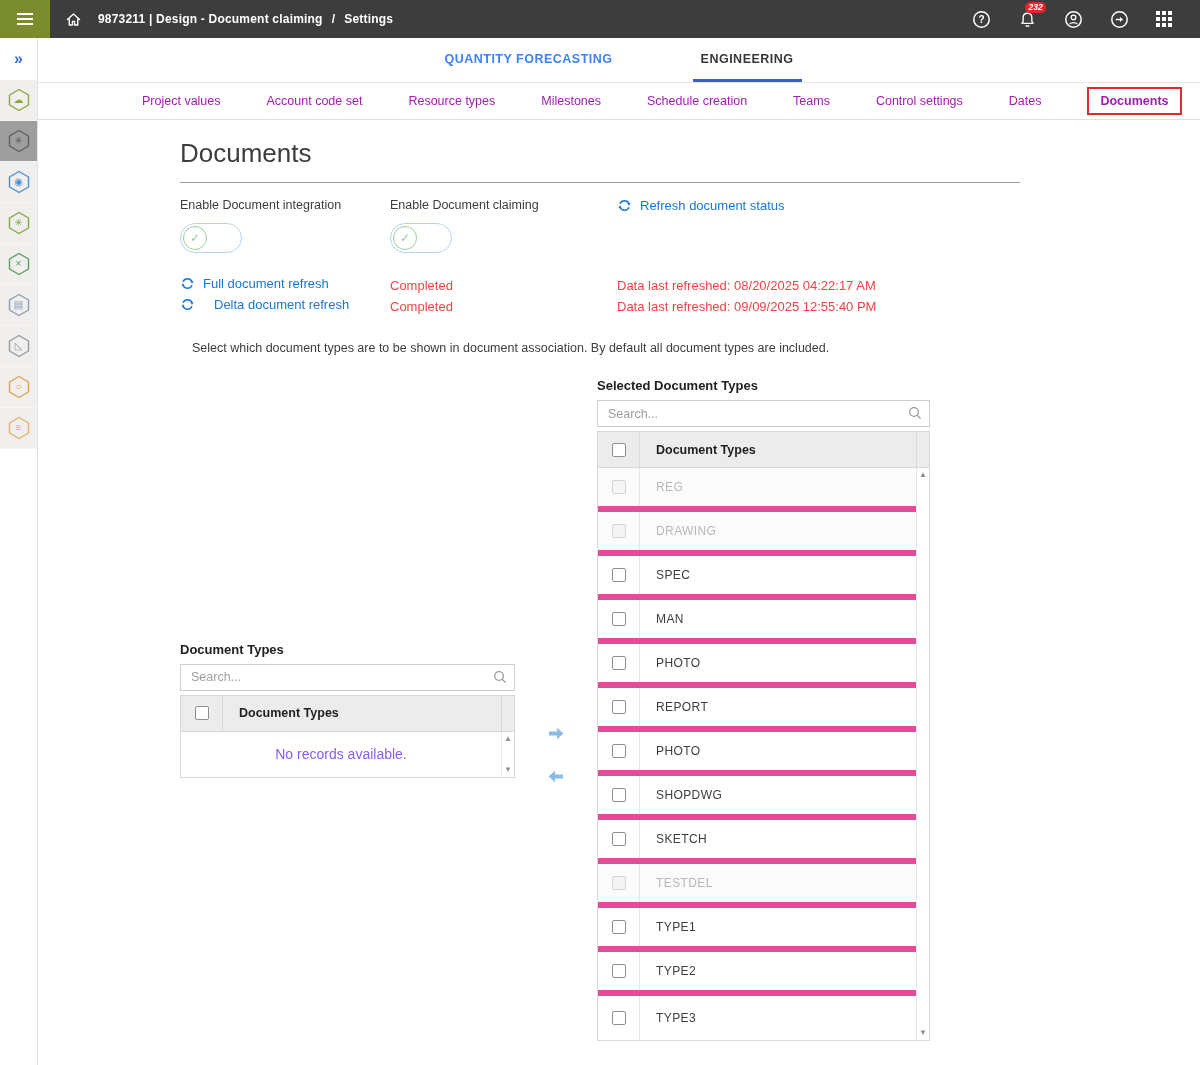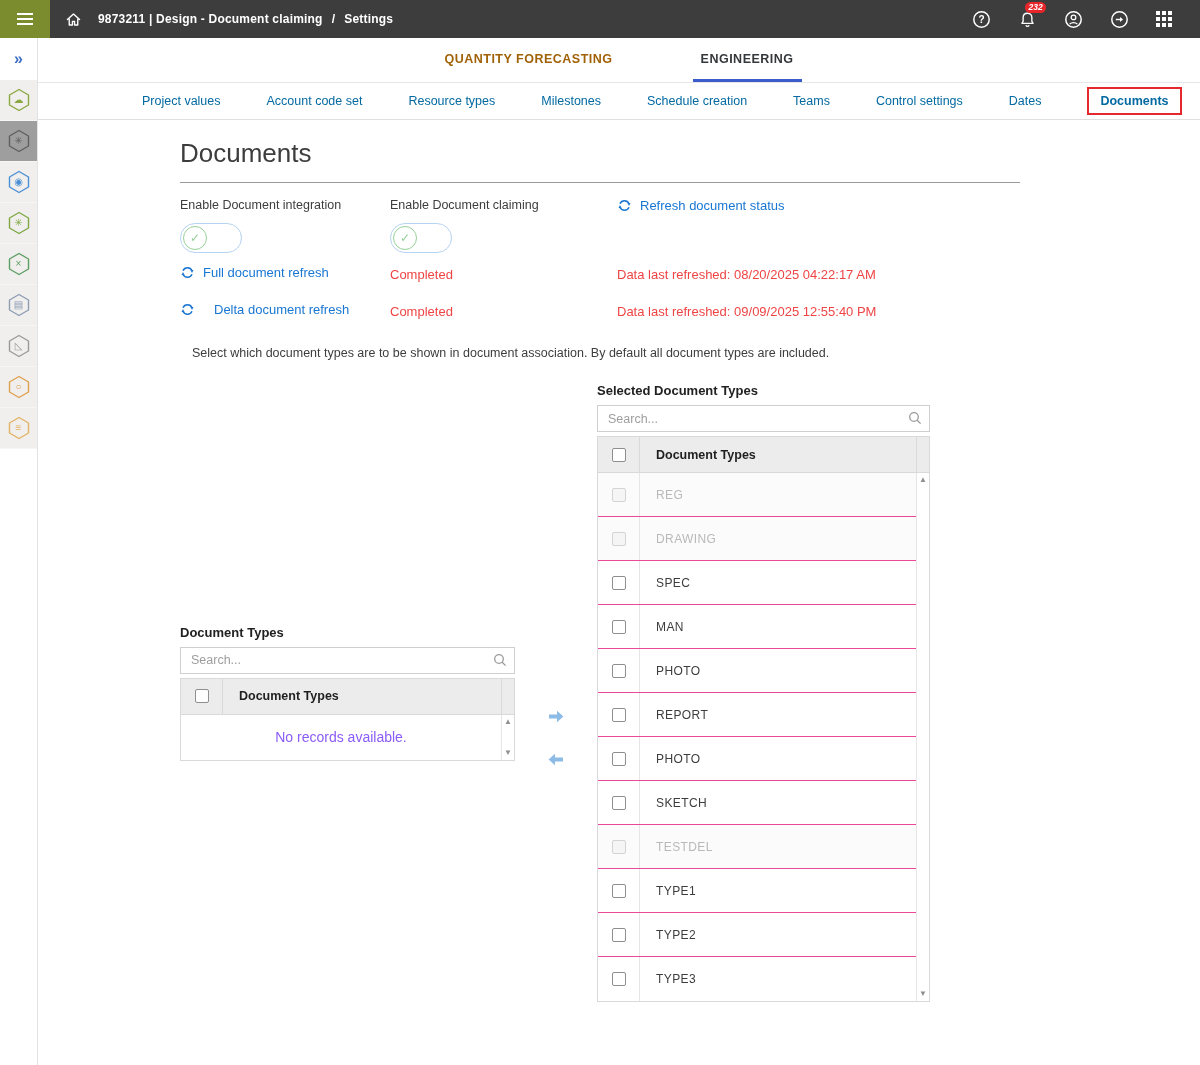--- a/index.html
+++ b/index.html
@@ -23,39 +23,39 @@
   .expand-btn { height:42px; display:flex; align-items:center; justify-content:center; color:#3d6fc7; font-size:16px; font-weight:bold; cursor:pointer; }
   .side-tiles { background:#f7f6f5; }
   .tile { height:40px; margin-bottom:1px; background:#f0efee; display:flex; align-items:center; justify-content:center; cursor:pointer; }
   .tile.selected { background:#9e9e9e; }
   .hex-wrap { position:relative; width:26px; height:26px; }
   .hex-wrap .glyph { position:absolute; left:0; top:0; width:26px; height:26px; display:flex; align-items:center; justify-content:center; font-size:10px; line-height:1; }
 
   
   .main { flex:1; display:flex; flex-direction:column; overflow:hidden; }
   .tabrow { height:44px; display:flex; justify-content:center; gap:72px; }
-  .tab { display:flex; align-items:center; font-size:12.5px; font-weight:bold; color:#a16207; letter-spacing:.5px; padding:0 8px; border-bottom:3px solid transparent; cursor:pointer; }
+  .tab { display:flex; align-items:center; font-size:12.5px; font-weight:bold; color:#3b82f6; letter-spacing:.5px; padding:0 8px; border-bottom:3px solid transparent; cursor:pointer; }
   .tab.active { color:#35383b; border-bottom-color:#3b5ccc; }
-  .subtabrow { height:38px; border-top:1px solid #e6e6e6; border-bottom:1px solid #e0e0e0; display:flex; align-items:center; padding-left:104px; gap:46px; font-size:12.5px; color:#0369a1; flex-shrink:0; }
+  .subtabrow { height:38px; border-top:1px solid #e6e6e6; border-bottom:1px solid #e0e0e0; display:flex; align-items:center; padding-left:104px; gap:46px; font-size:12.5px; color:#a21caf; flex-shrink:0; }
   .subtab { cursor:pointer; white-space:nowrap; }
   .subtab.highlighted { font-weight:bold; border:2px solid #e5282e; padding:5px 11px; }
 
   
   .content { padding:18px 0 0 142px; }
   .page-title { font-size:26px; color:#3d3d3d; font-weight:400; }
   .title-rule { width:840px; border:none; border-top:1px solid #9a9a9a; margin:13px 0 15px 0; }
 
   .ctrl-grid { display:grid; grid-template-columns:210px 227px 403px; width:840px; align-items:start; }
   .lbl { grid-row:1; font-size:12.5px; color:#3d3d3d; padding-bottom:11px; }
   .links-stack { grid-column:3; grid-row:1 / 3; display:flex; flex-direction:column; gap:9px; }
   .refresh-link { color:#1976d2; font-size:13px; display:flex; align-items:center; gap:8px; cursor:pointer; }
   .toggle { grid-row:2; width:62px; height:30px; border:1.5px solid #b5d3f2; border-radius:16px; display:flex; align-items:center; padding-left:2px; background:#fff; cursor:pointer; }
   .toggle .knob { width:24px; height:24px; border:1.5px solid #98d098; border-radius:50%; display:flex; align-items:center; justify-content:center; color:#98d098; font-size:12px; background:#fff; }
-  .r3 { grid-row:3; margin-top:12px; }
-  .r4 { grid-row:4; margin-top:20px;gap:19px; }
+  .r3 { grid-row:3; margin-top:23px; }
+  .r4 { grid-row:4; margin-top:4px;gap:19px; }
   .status-text, .data-text { font-size:13px; color:#ef4444; padding-top:2px; }
 
   .desc { font-size:12.5px; color:#3d3d3d; margin:27px 0 23px 12px; }
 
   
   .panels { display:flex; align-items:center; }
   .panel-left { width:335px; }
   .panel-right { width:333px; }
   .transfer { width:82px; display:flex; flex-direction:column; align-items:center; padding-top:90px; gap:28px; }
   .transfer .t-arrow { cursor:pointer; display:flex; }
@@ -66,21 +66,21 @@
   .search-input::placeholder { color:#9e9e9e; }
   .search-icon { position:absolute; right:8px; top:6px; }
 
   .tbl-header { display:flex; height:37px; background:#ececec; border:1px solid #d9d9d9; align-items:stretch; }
   .th-check { width:42px; border-right:1px solid #d9d9d9; display:flex; align-items:center; justify-content:center; }
   .th-label { flex:1; display:flex; align-items:center; padding-left:16px; font-size:12.5px; font-weight:bold; color:#1f1f1f; }
   .th-scroll { width:13px; border-left:1px solid #d9d9d9; }
 
   .tbl-body { display:flex; border:1px solid #d9d9d9; border-top:none; align-items:stretch; }
   .rows-area { flex:1; }
-  .drow { display:flex; height:44px; border-bottom:1px solid #ec4899; background:#fff; align-items:stretch; }
+  .drow { display:flex; height:44px; border-bottom:6px solid #ec4899; background:#fff; align-items:stretch; }
   .rows-area .drow:last-child { border-bottom:none; }
   .drow.disabled { background:#fbfbfb; }
   .dcell-check { width:42px; border-right:1px solid #e6e6e6; display:flex; align-items:center; justify-content:center; }
   .dcell-label { flex:1; display:flex; align-items:center; padding-left:16px; font-size:12px; color:#3d3d3d; letter-spacing:.4px; }
   .drow.disabled .dcell-label { color:#b9b9b9; }
   .checkbox { width:14px; height:14px; border:1px solid #8f8f8f; border-radius:2px; background:#fff; cursor:pointer; }
   .checkbox.disabled { border-color:#d4d4d4; background:#f5f5f5; cursor:default; }
   .scroll-track { width:13px; border-left:1px solid #e6e6e6; display:flex; flex-direction:column; justify-content:space-between; align-items:center; padding:3px 0; color:#8f8f8f; font-size:8px; line-height:1; }
   .scroll-track span { cursor:pointer; }
   .empty-row { height:45px; display:flex; align-items:center; justify-content:center; font-size:14px; color:#8b5cf6; }
@@ -380,20 +380,26 @@
                 <div class="drow">
                   <div class="dcell-check">
                     <span class="checkbox"></span>
                   </div>
                   <div class="dcell-label">PHOTO</div>
                 </div>
                 <div class="drow">
                   <div class="dcell-check">
                     <span class="checkbox"></span>
                   </div>
+                  <div class="dcell-label">SHOPDWG</div>
+                </div>
+                <div class="drow">
+                  <div class="dcell-check">
+                    <span class="checkbox"></span>
+                  </div>
                   <div class="dcell-label">SKETCH</div>
                 </div>
                 <div class="drow disabled">
                   <div class="dcell-check">
                     <span class="checkbox disabled"></span>
                   </div>
                   <div class="dcell-label">TESTDEL</div>
                 </div>
                 <div class="drow">
                   <div class="dcell-check">

